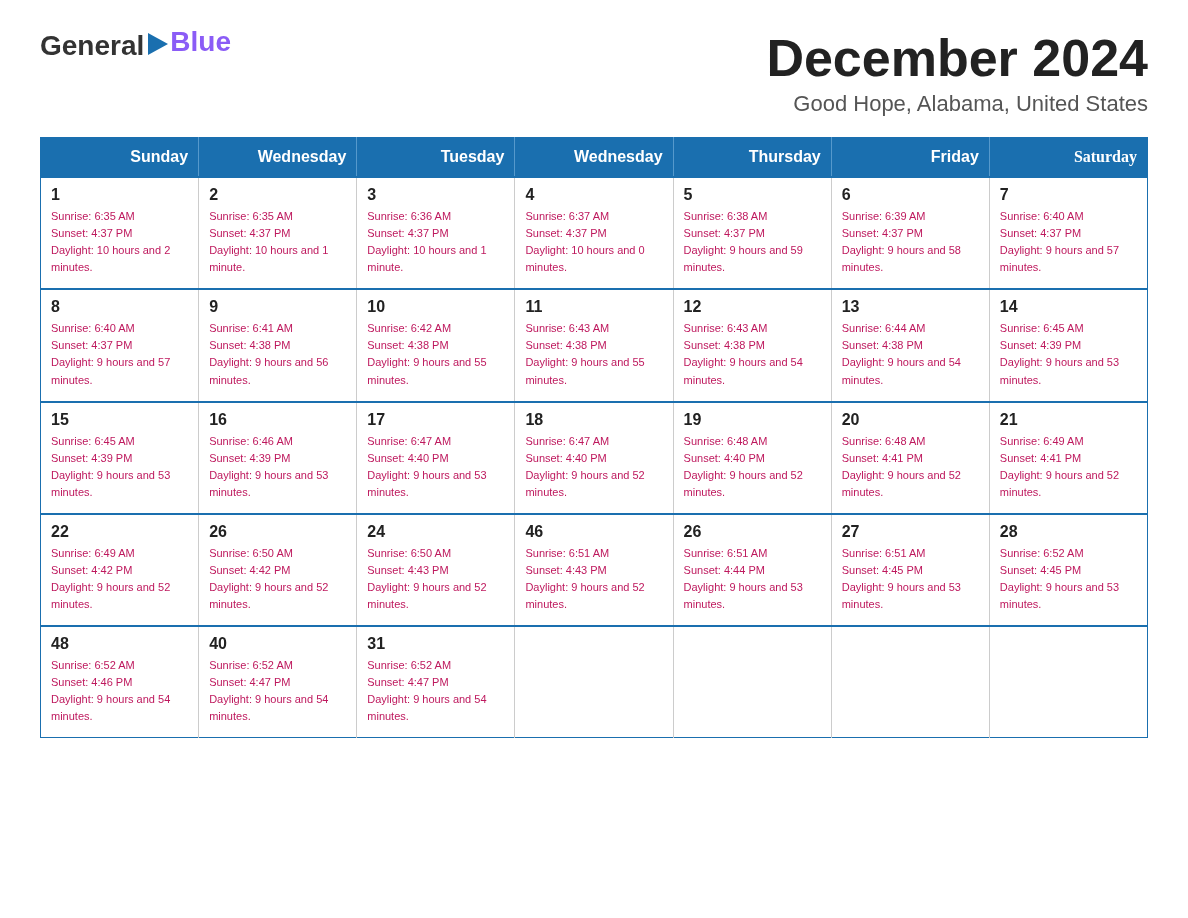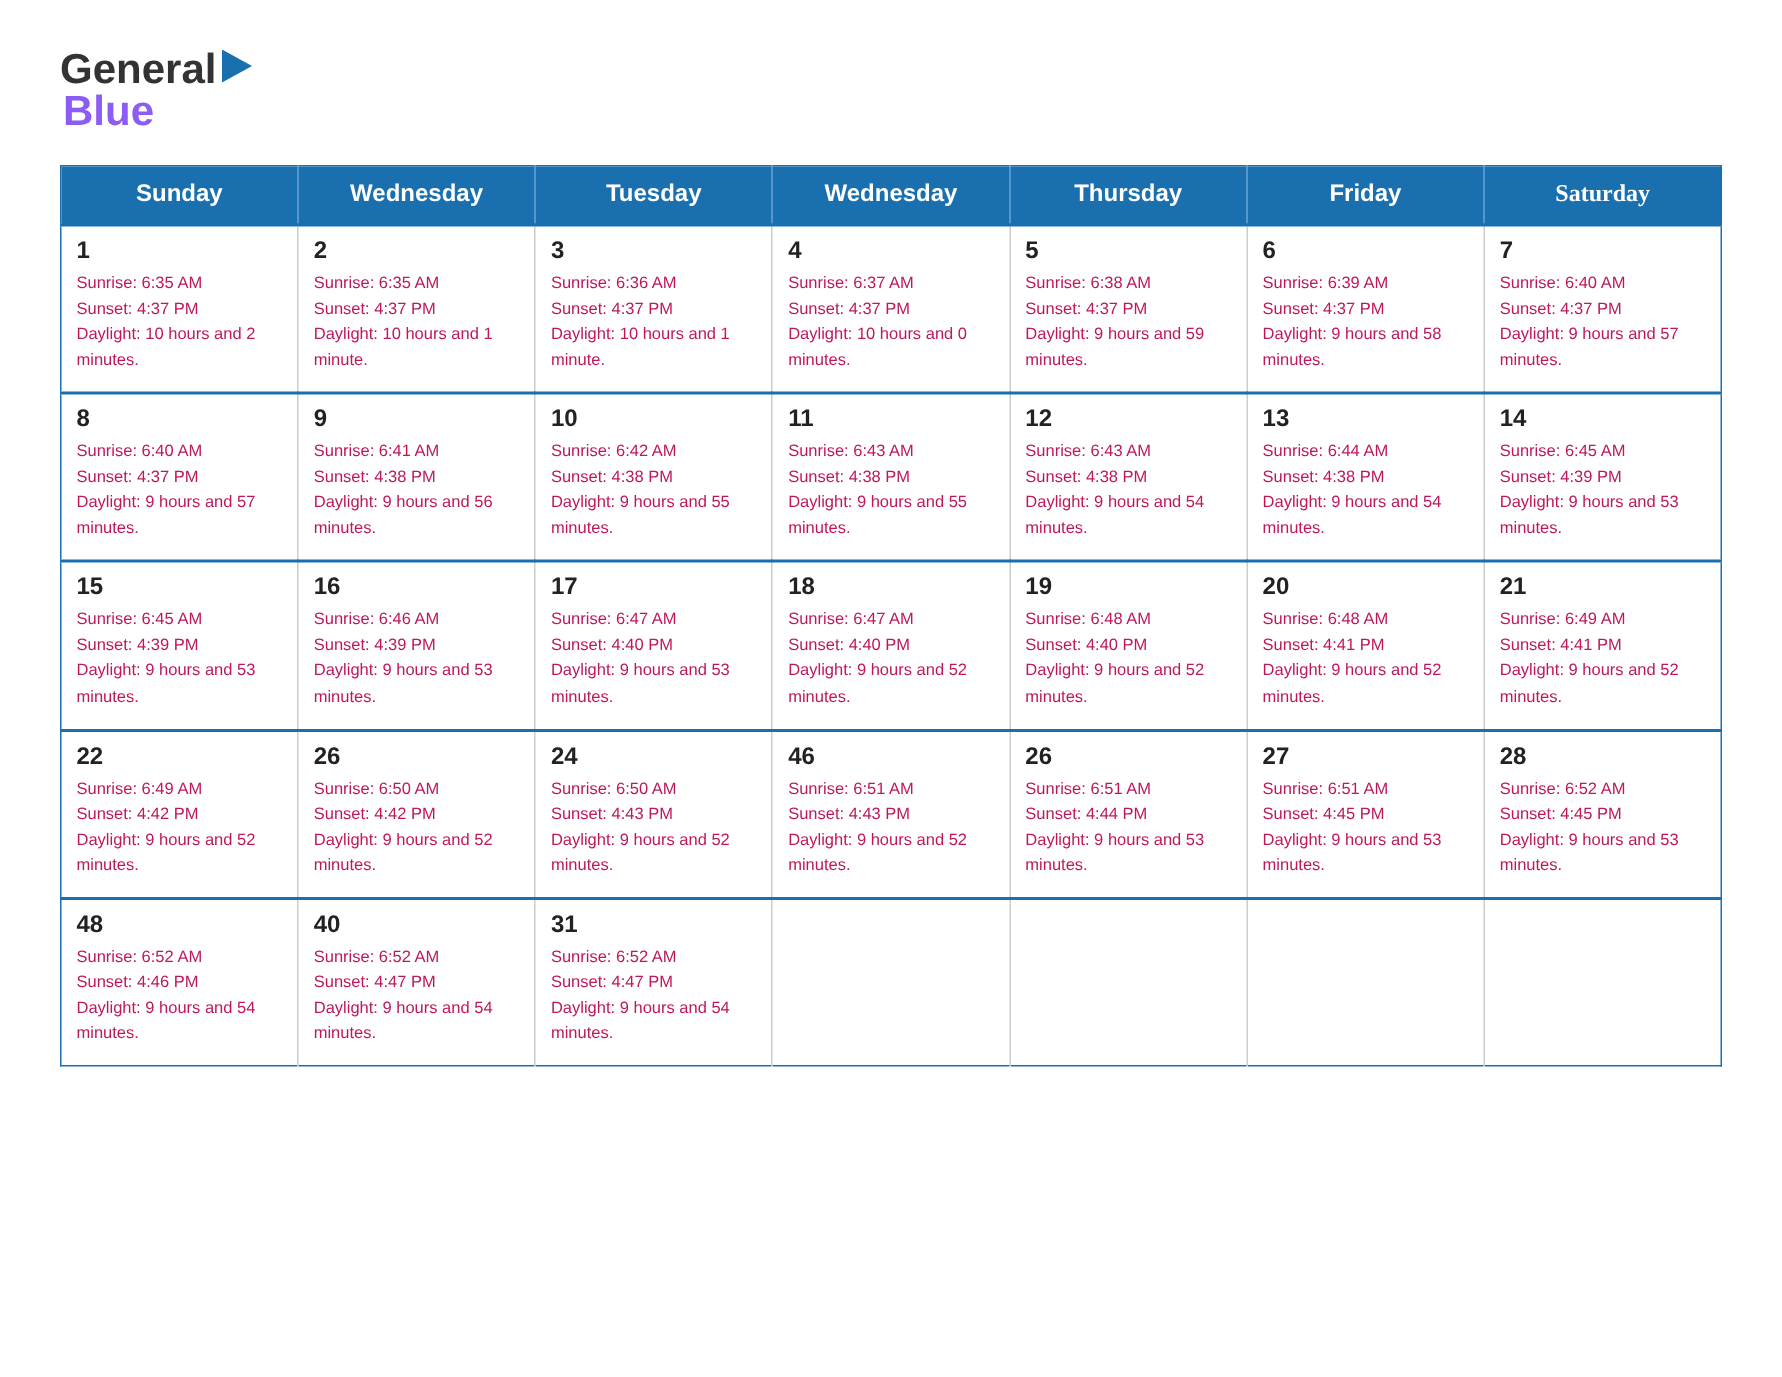--- a/index.html
+++ b/index.html
@@ -11,21 +11,21 @@
       min-height: 918px;
     }
     .header-area {
       display: flex;
       justify-content: space-between;
       align-items: flex-start;
       margin-bottom: 20px;
     }
     .logo-wrapper {
       display: flex;
-      flex-direction: column;
+      flex-direction: row;
       align-items: flex-start;
     }
     .logo-line1 {
       display: flex;
       align-items: center;
     }
     .logo-line2 {
       display: flex;
       align-items: center;
       margin-top: -4px;
@@ -48,21 +48,21 @@
       width: 100%;
       border-collapse: collapse;
       border: 1px solid #1a6faf;
     }
     .calendar-table thead tr th {
       background-color: #1a6faf;
       color: #fff;
       font-size: 16px;
       font-weight: 600;
       padding: 10px 10px;
-      text-align: center;
+      text-align: right;
       border-right: 1px solid #5599cc;
     }
     .calendar-table thead tr th:last-child {
       border-right: none;
       font-family: Liberation Serif, serif;
     }
     .calendar-table tbody tr {
       border-top: 2px solid #1a6faf;
     }
     .calendar-table tbody tr td {
@@ -103,20 +103,24 @@
       <span style="display:inline-block;margin-left:4px;vertical-align:middle;">
         <svg width="20" height="22" viewBox="0 0 20 22" xmlns="http://www.w3.org/2000/svg">
           <polygon points="0,0 20,11 0,22" fill="#1a6faf"></polygon>
         </svg>
       </span>
     </div>
     <div class="logo-line2">
       <span style="font-size:28px;font-weight:bold;color:#8b5cf6;margin-left:2px;">Blue</span>
     </div>
   </div>
+  <div class="title-area">
+    <div class="calendar-title">December 2024</div>
+    <div class="calendar-subtitle">Good Hope, Alabama, United States</div>
+  </div>
 </div>
 
 <table class="calendar-table">
   <thead>
     <tr>
       <th>Sunday</th>
       <th>Wednesday</th>
       <th>Tuesday</th>
       <th>Wednesday</th>
       <th>Thursday</th>

